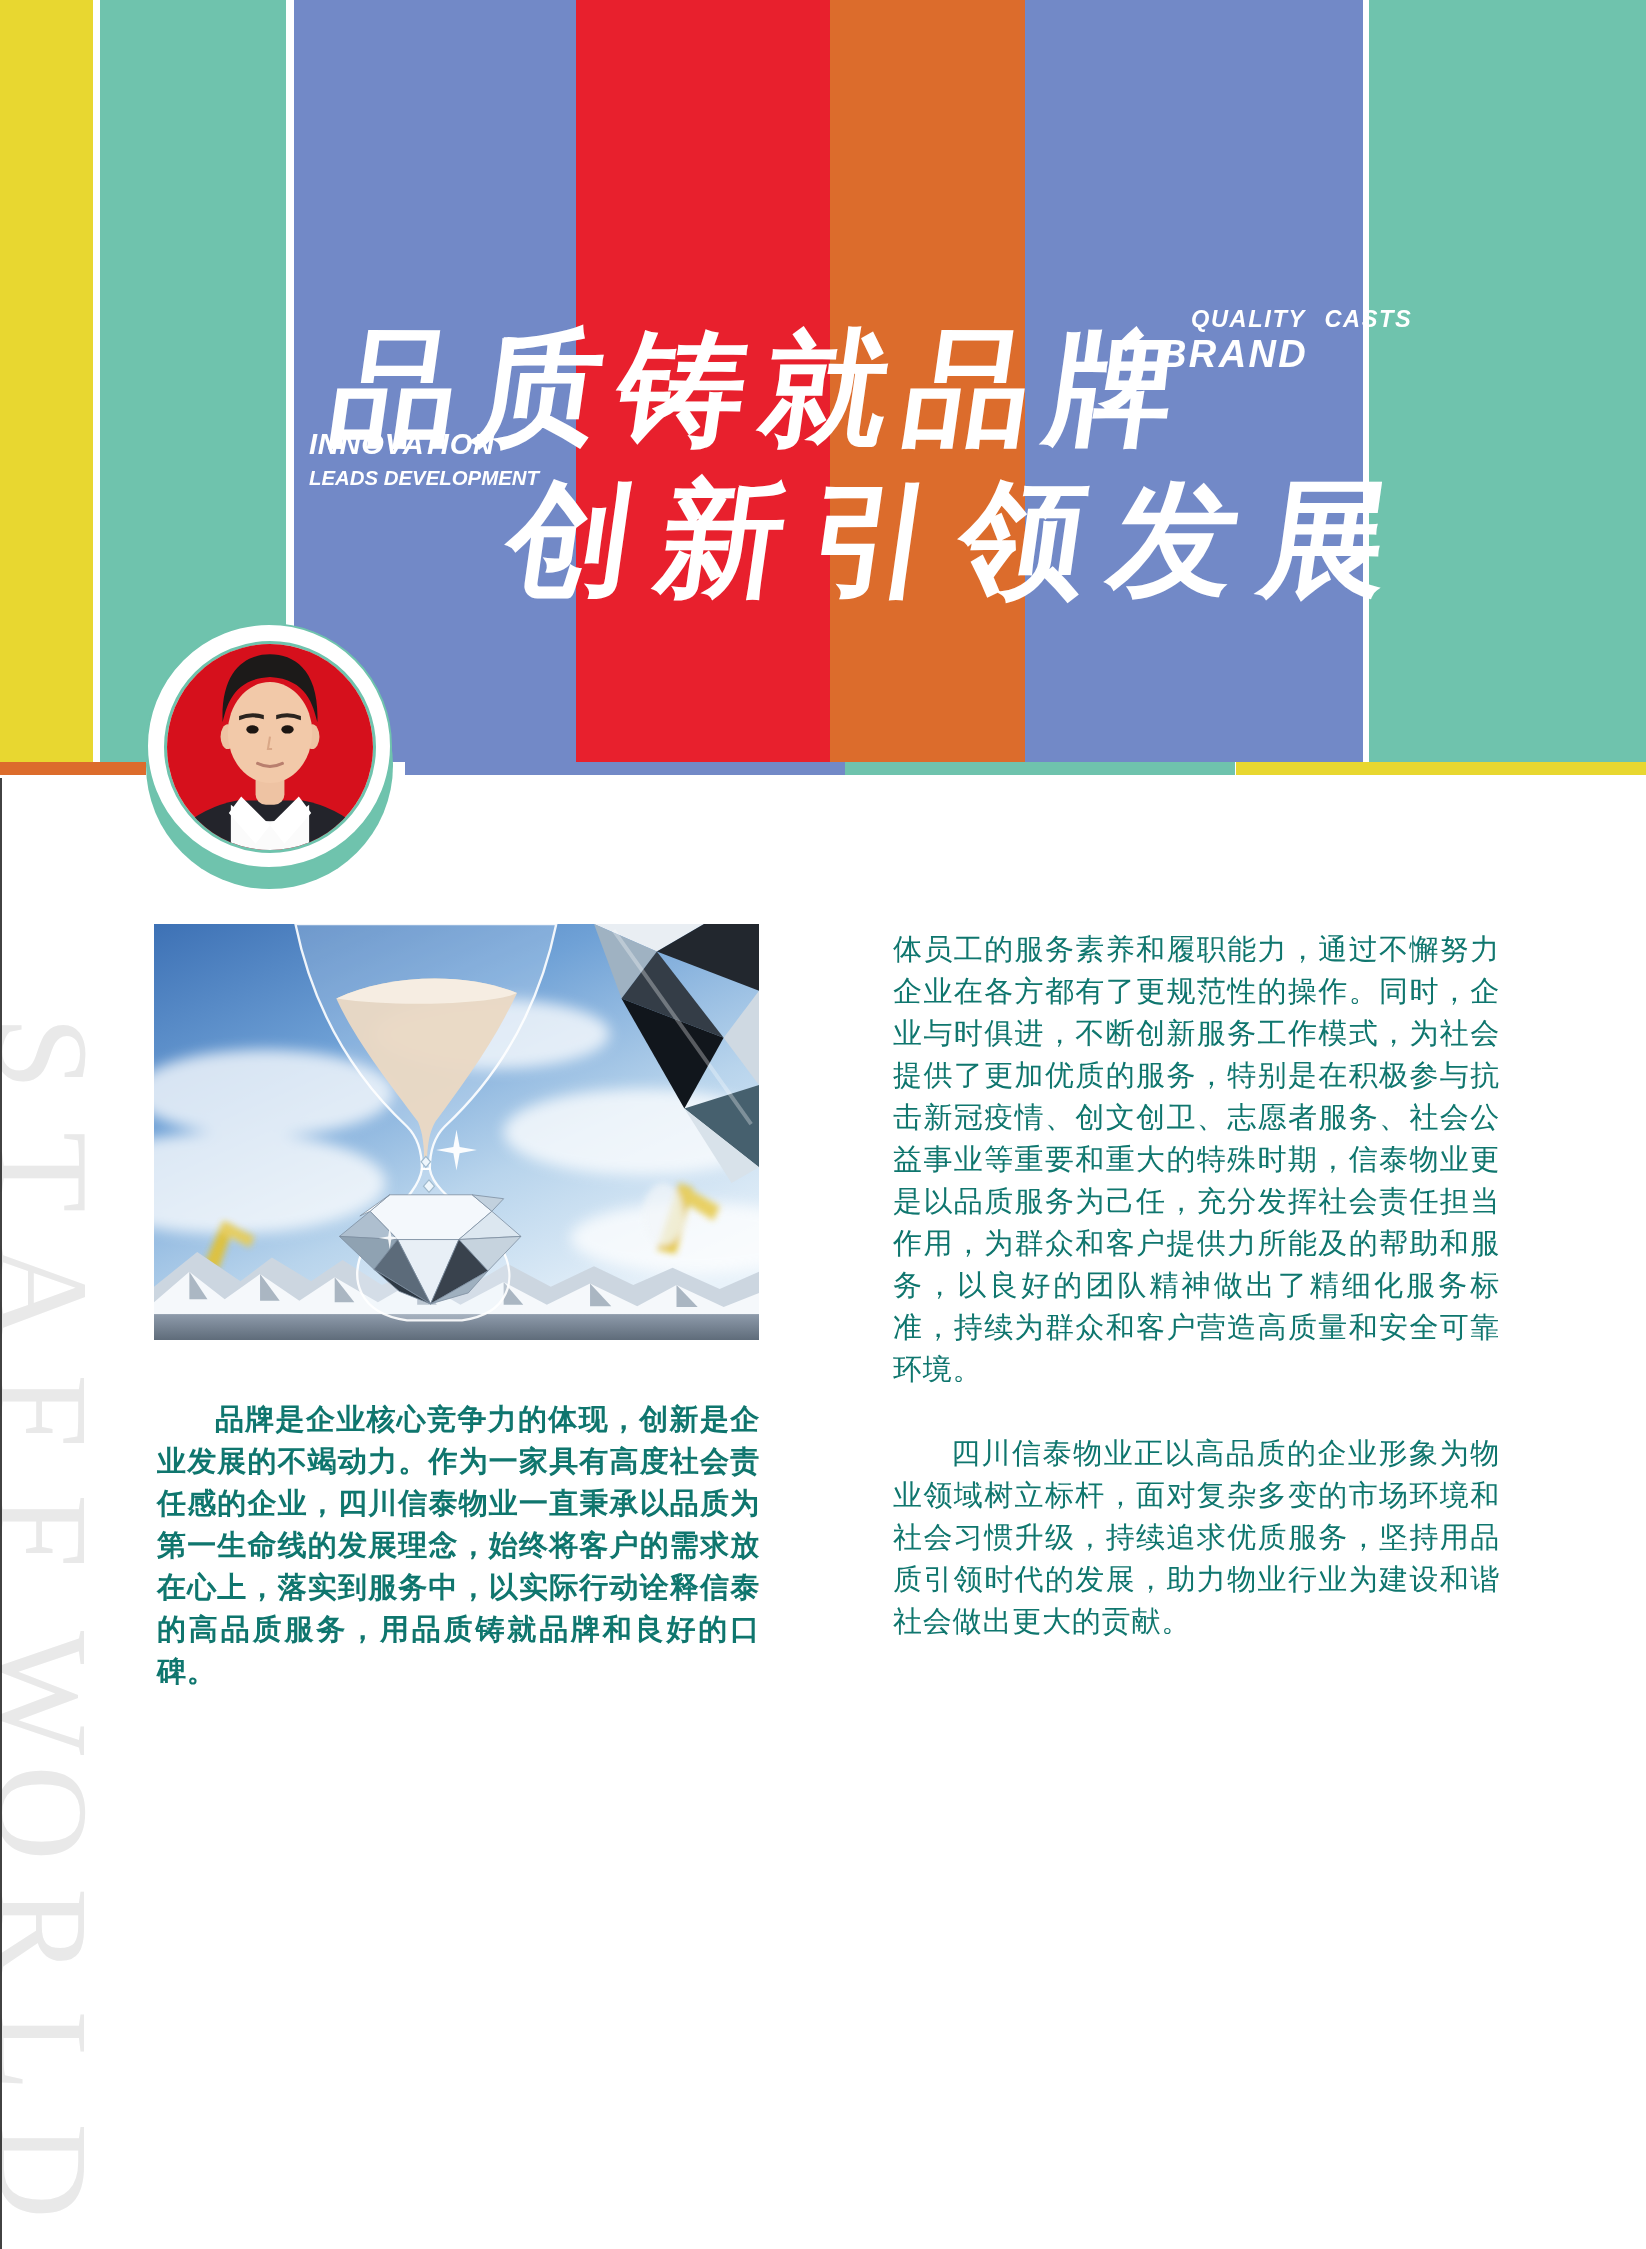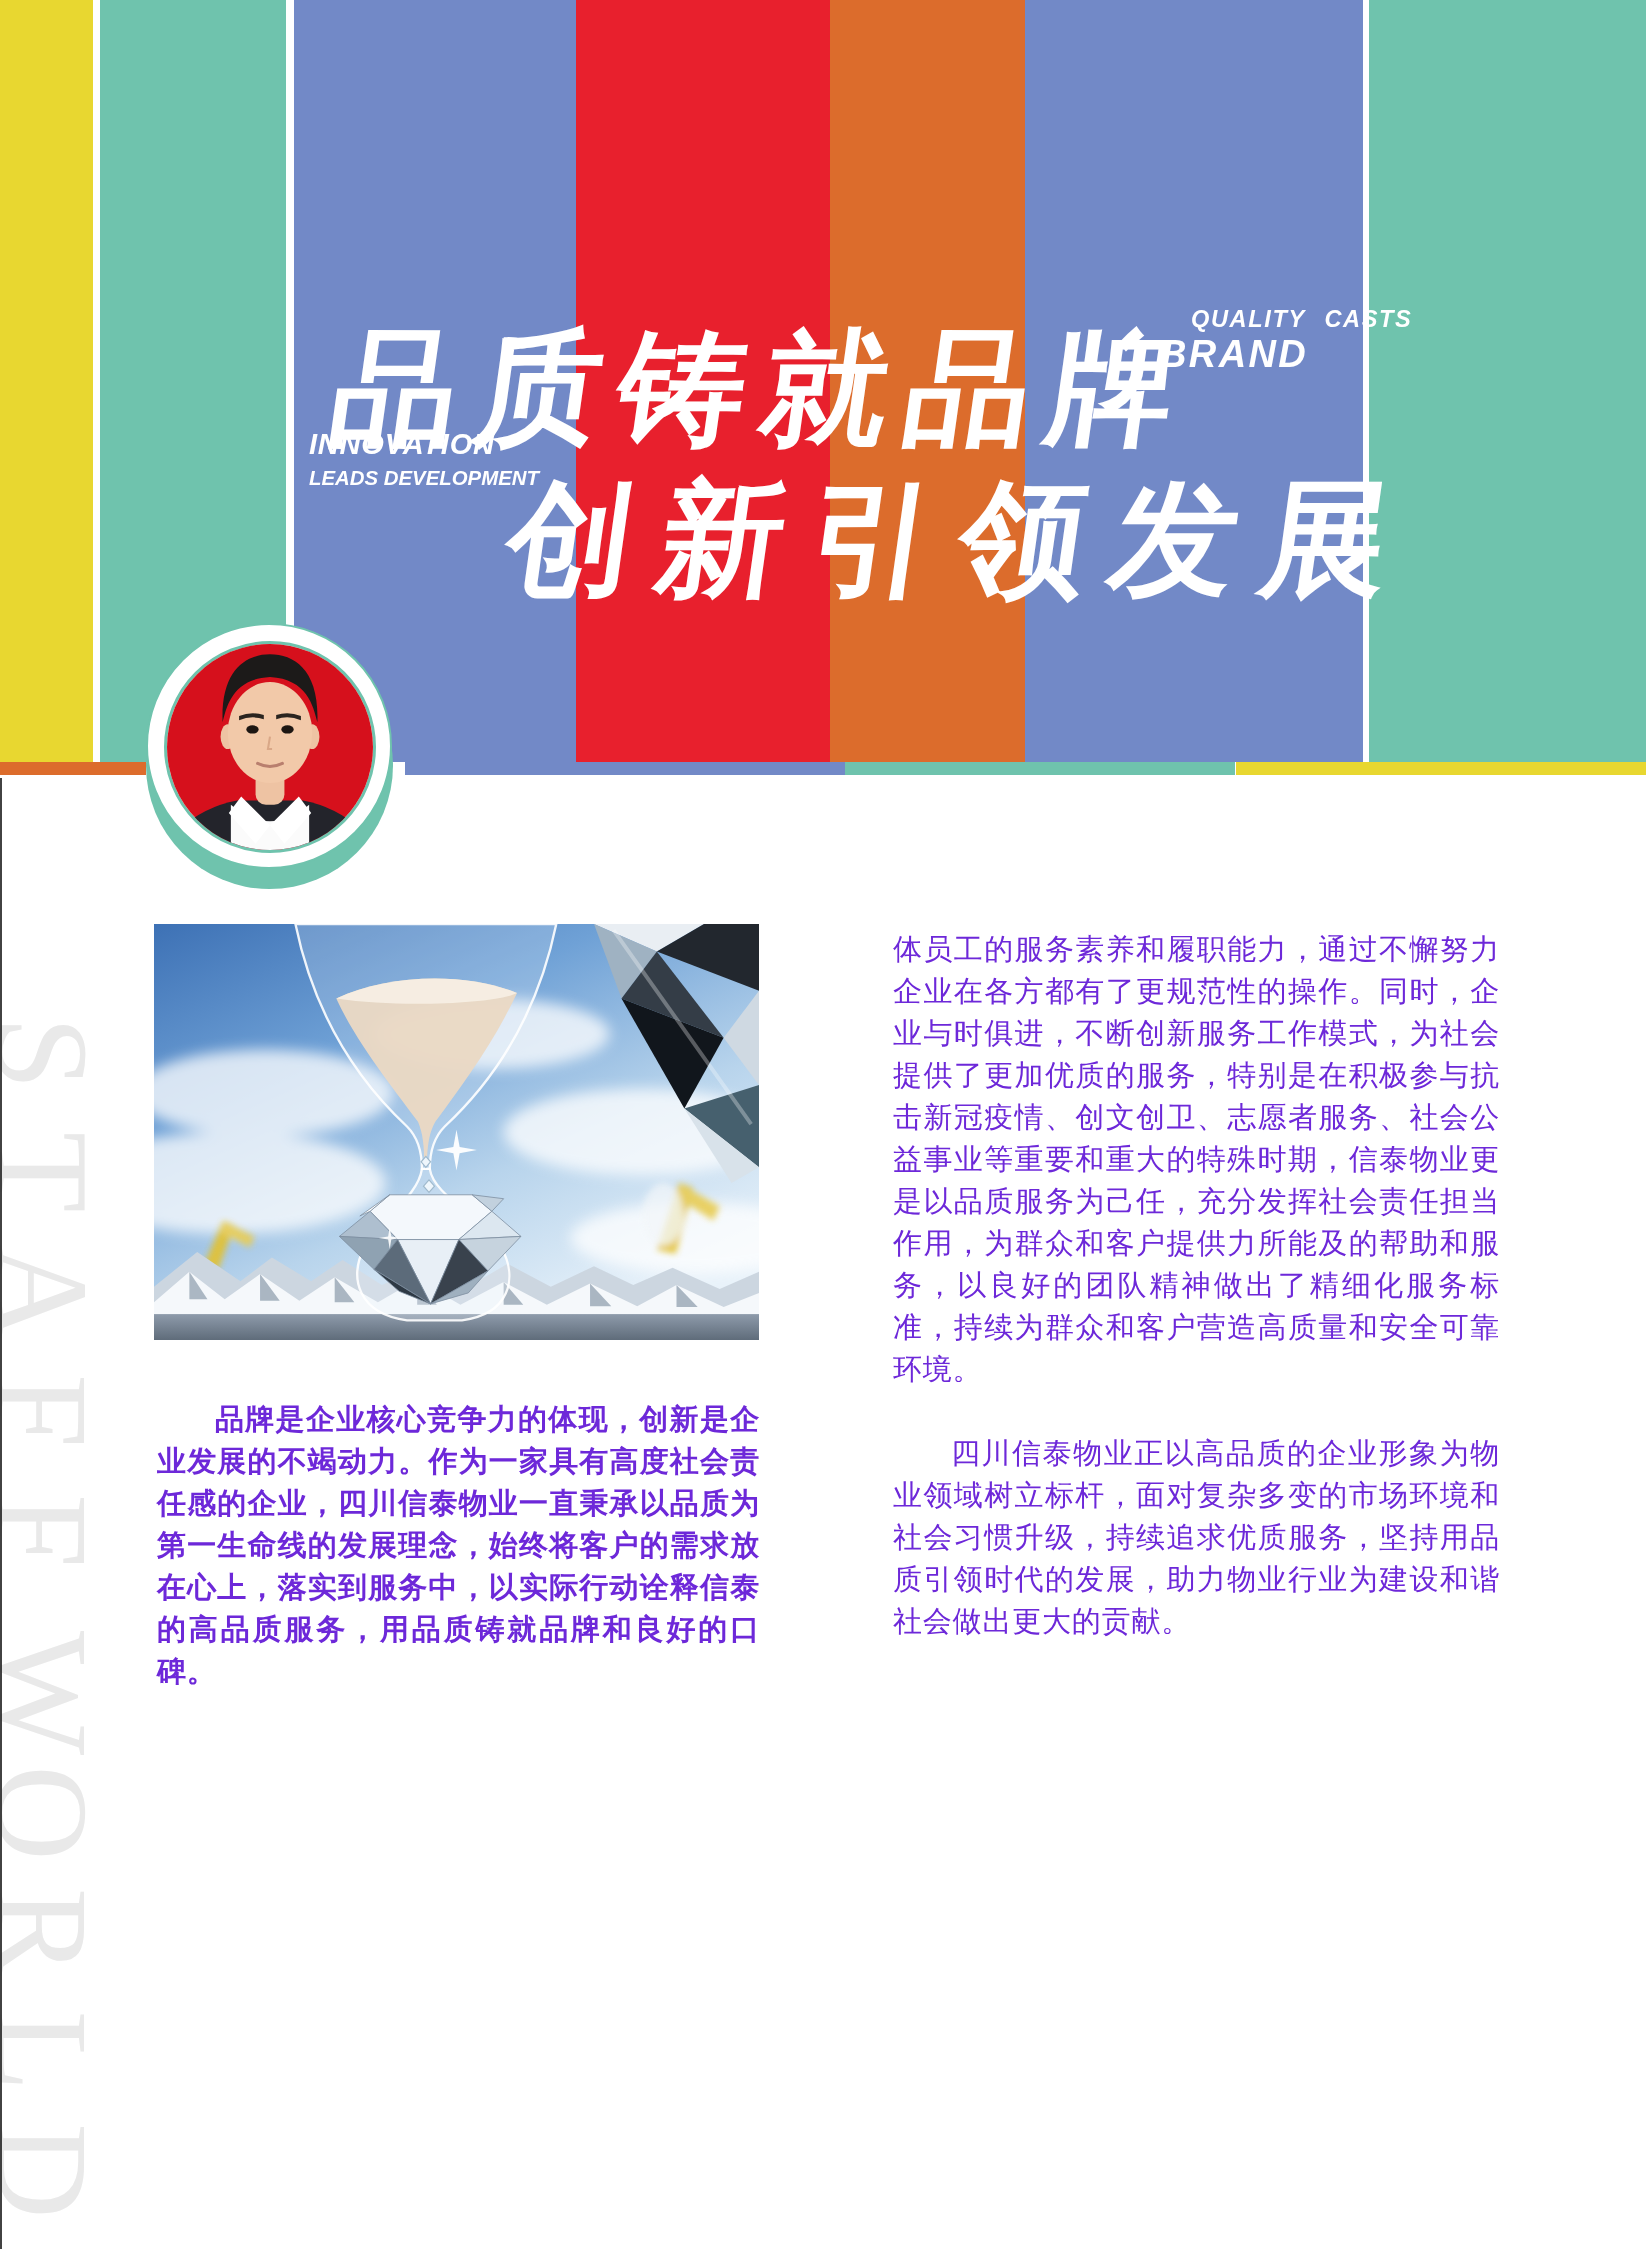--- a/index.html
+++ b/index.html
@@ -36,21 +36,21 @@
   
   .watermark{position:absolute;left:0;top:0;z-index:0;}
   .wm-letter{position:absolute;left:-25px;width:134px;height:134px;line-height:134px;
              text-align:center;font-size:132px;font-family:"Liberation Serif","DejaVu Serif",serif;
              transform:rotate(90deg);user-select:none;}
 
   
   .photo-fig{position:absolute;left:154px;top:924px;width:605px;height:416px;margin:0;z-index:2;}
   .photo-fig svg{display:block;width:100%;height:100%;}
   .col{position:absolute;z-index:2;font-size:29px;line-height:42px;letter-spacing:0.8px;
-       color:#6d28d9;text-align:justify;}
+       color:#0f766e;text-align:justify;}
   .col p{margin:0 0 42px 0;}
   .col p.indent{text-indent:2em;}
   .col-left{left:157px;top:1398px;width:603px;font-weight:bold;}
   .col-right{left:893px;top:928px;width:607px;}
   .byline{position:absolute;left:893px;top:1746px;width:607px;z-index:2;text-align:right;
           font-size:23.6px;letter-spacing:1.6px;color:#2b2b2b;}
 
   .edge-line{position:absolute;left:0;top:778px;width:2.4px;height:1472px;background:#2e2e2e;
              opacity:.9;z-index:5;}
 </style>

